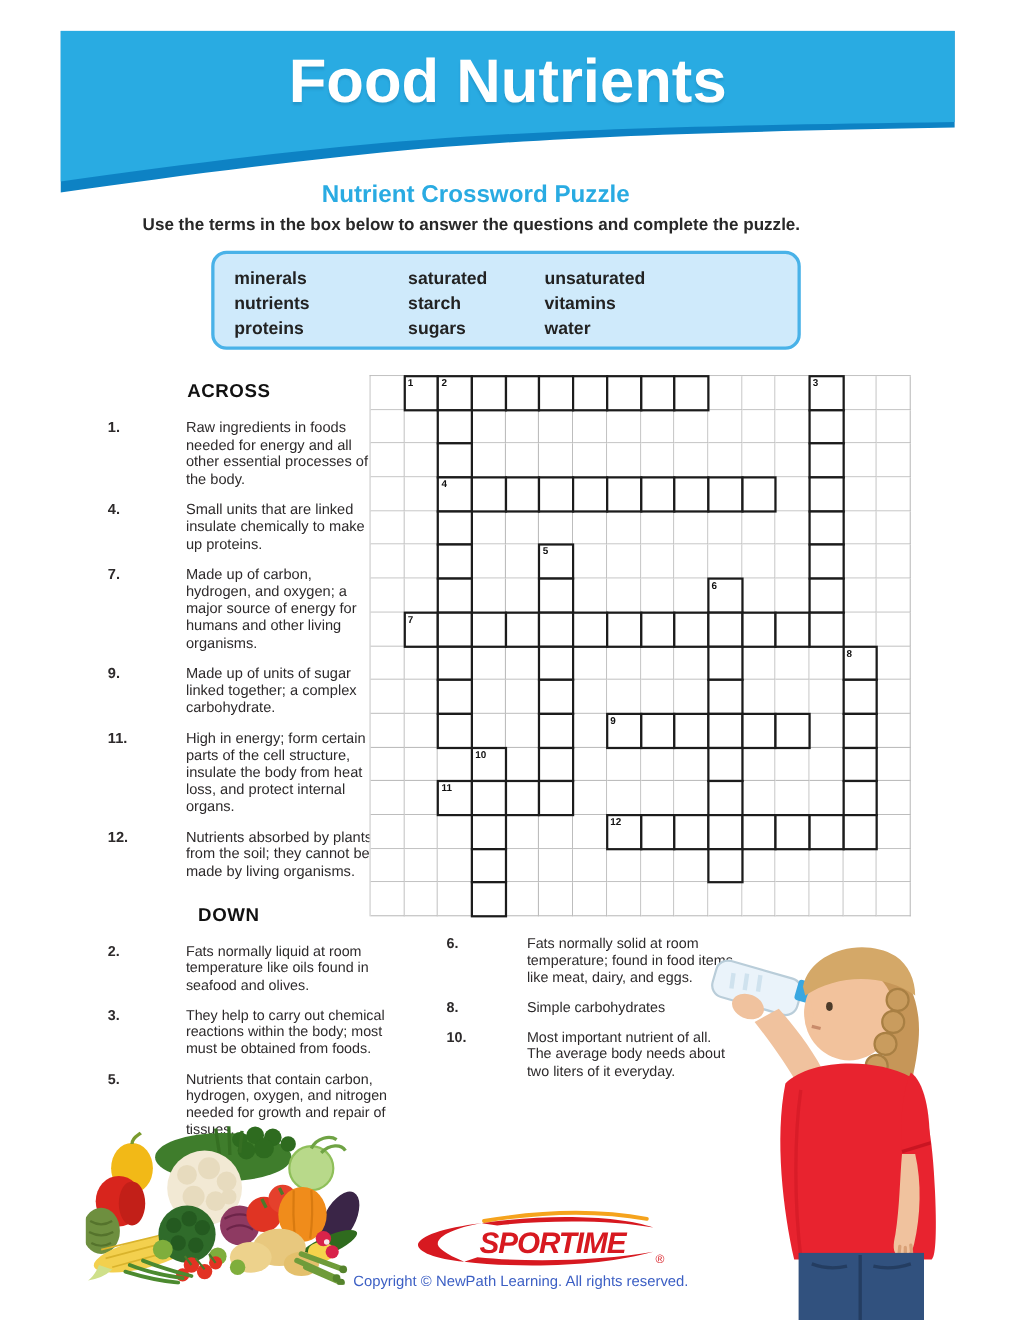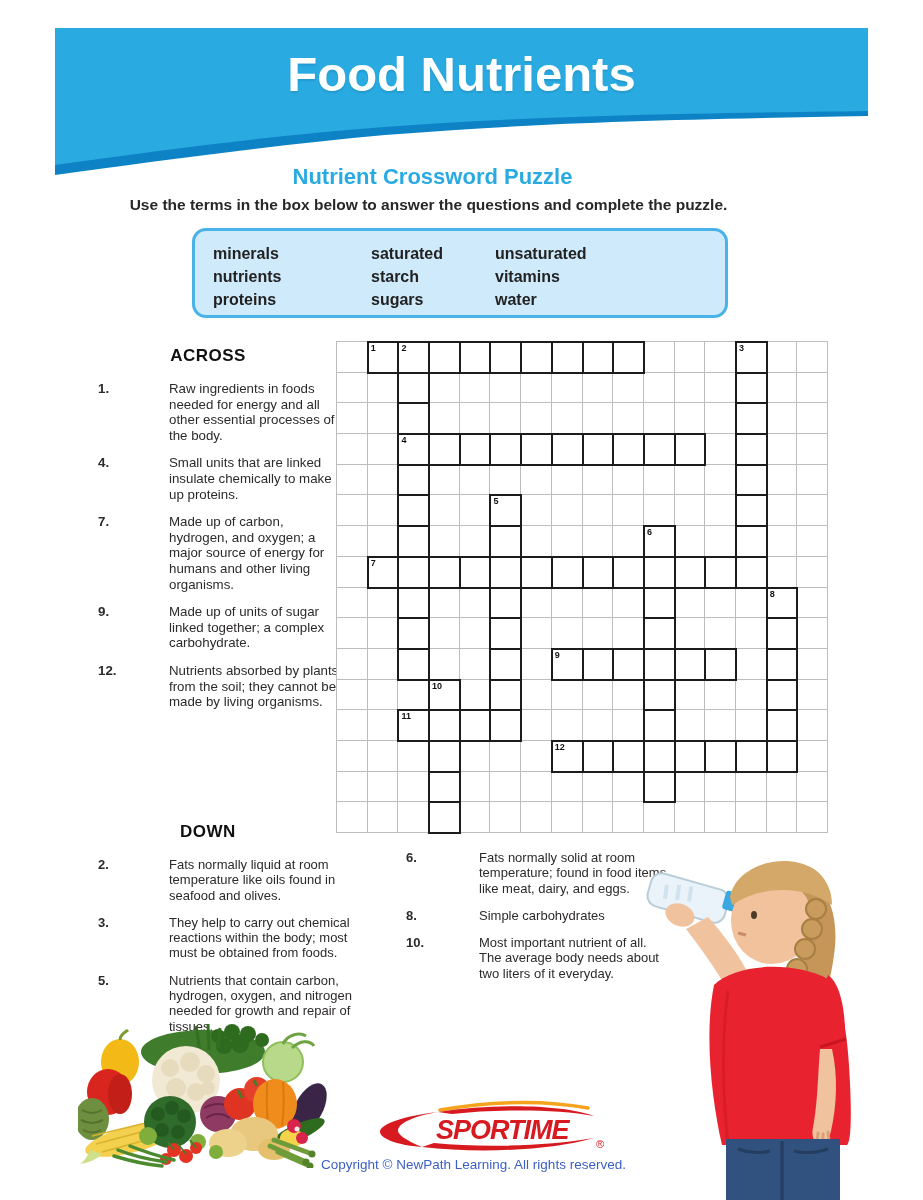--- a/index.html
+++ b/index.html
@@ -2,21 +2,21 @@
 <html><head>
 <meta charset="utf-8">
 <style>
   html,body{margin:0;padding:0;background:#fff;}
   .page{position:relative;width:923px;height:1200px;background:#fff;overflow:hidden;
         font-family:"Liberation Sans",sans-serif;}
 
   
   .banner-svg{position:absolute;left:55px;top:28px;width:813px;height:150px;}
   .page-title{position:absolute;left:55px;top:38px;width:813px;height:72px;
-    text-align:center;font-size:49px;font-weight:bold;color:#fff;line-height:72px;
+    text-align:center;font-size:56px;font-weight:bold;color:#fff;line-height:72px;
     letter-spacing:0;text-shadow:0 2px 2px rgba(10,70,110,.18);}
   .subtitle{position:absolute;left:0;top:164px;width:865px;text-align:center;
     font-size:22px;font-weight:bold;color:#29abe2;}
   .instruction{position:absolute;left:0;top:196px;width:857px;text-align:center;
     font-size:15.5px;font-weight:bold;color:#282828;}
 
   
   .wordbox{position:absolute;left:192px;top:228px;width:536px;height:90px;
     background:#cfeafb;border:3px solid #49b2e8;border-radius:14px;box-sizing:border-box;
     display:flex;padding:11px 0 0 18px;}
@@ -99,20 +99,24 @@
           <span class="cnum">4.</span>
           <span class="ctxt">Small units that are linked insulate chemically to make up proteins.</span>
         </div>
         <div class="clue">
           <span class="cnum">7.</span>
           <span class="ctxt">Made up of carbon, hydrogen, and oxygen; a major source of energy for humans and other living organisms.</span>
         </div>
         <div class="clue">
           <span class="cnum">9.</span>
           <span class="ctxt">Made up of units of sugar linked together; a complex carbohydrate.</span>
+        </div>
+        <div class="clue">
+          <span class="cnum">11.</span>
+          <span class="ctxt">High in energy; form certain parts of the cell structure, insulate the body from heat loss, and protect internal organs.</span>
         </div>
         <div class="clue">
           <span class="cnum">12.</span>
           <span class="ctxt">Nutrients absorbed by plants from the soil; they cannot be made by living organisms.</span>
         </div>
       </div>
   </div>
 
   <div class="grid">
       <div class="cell"></div>

